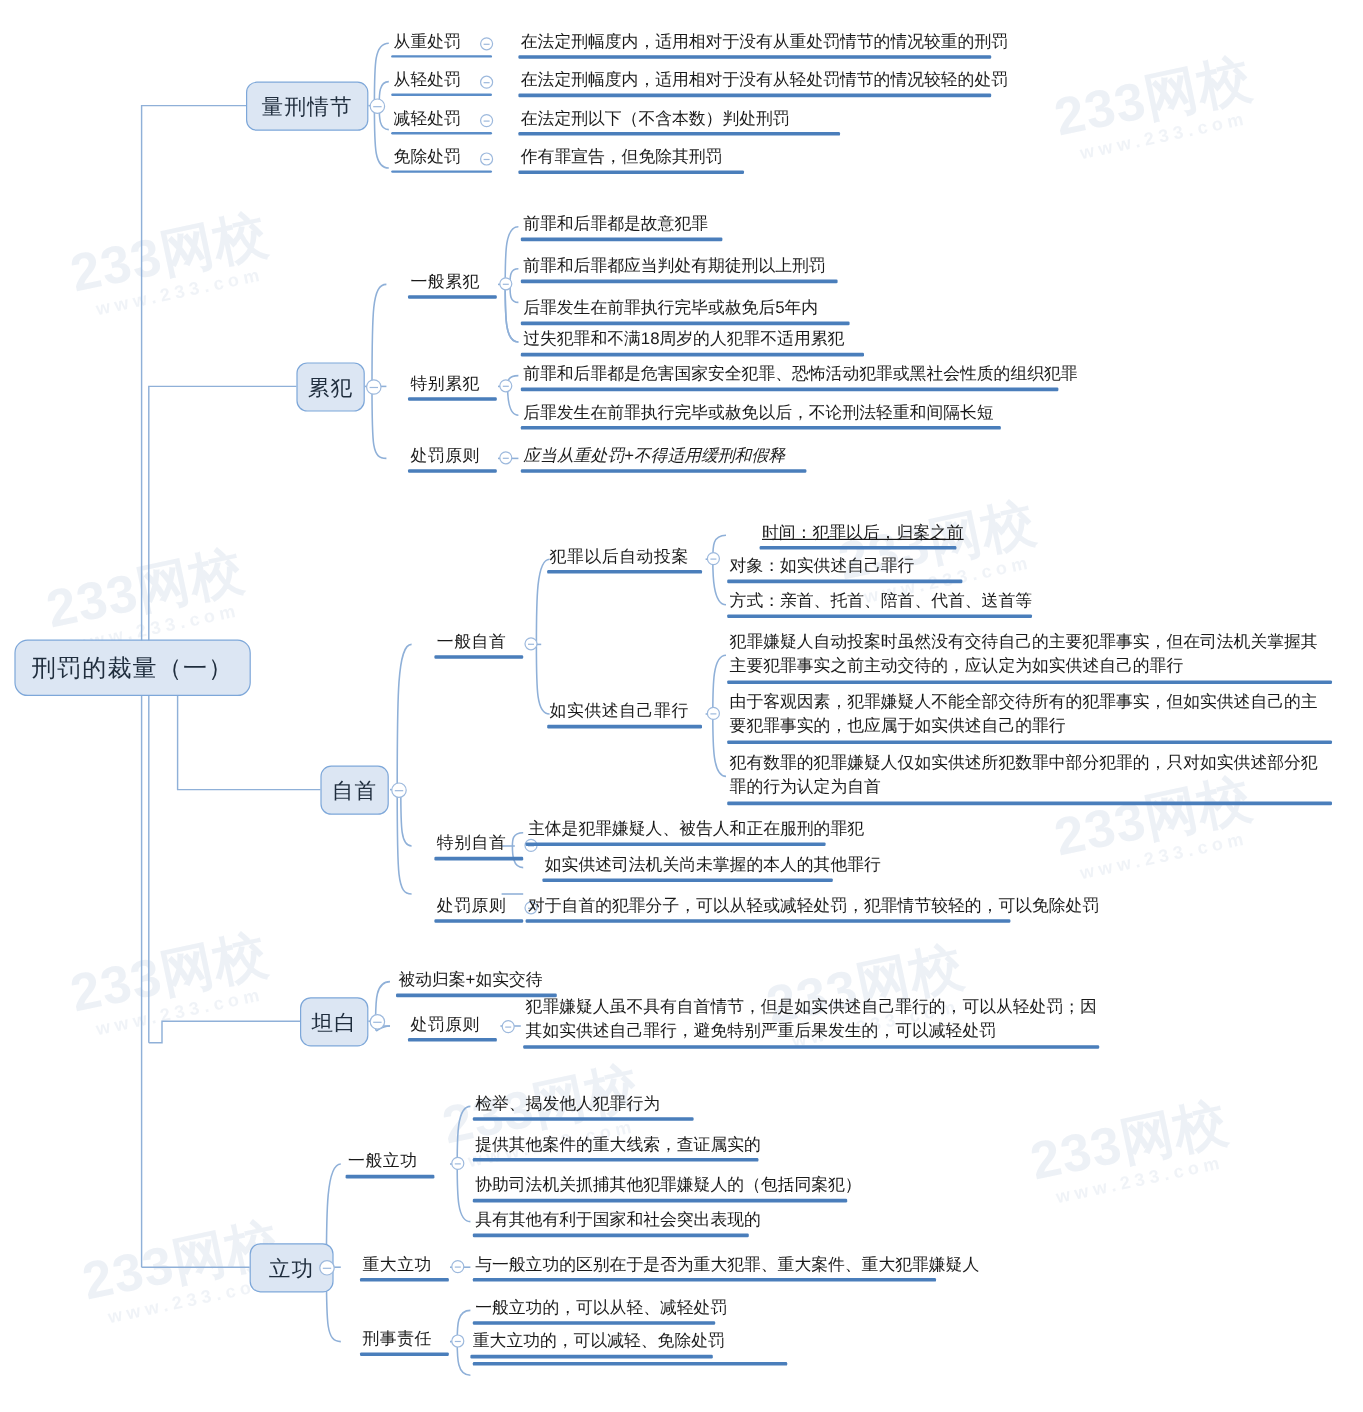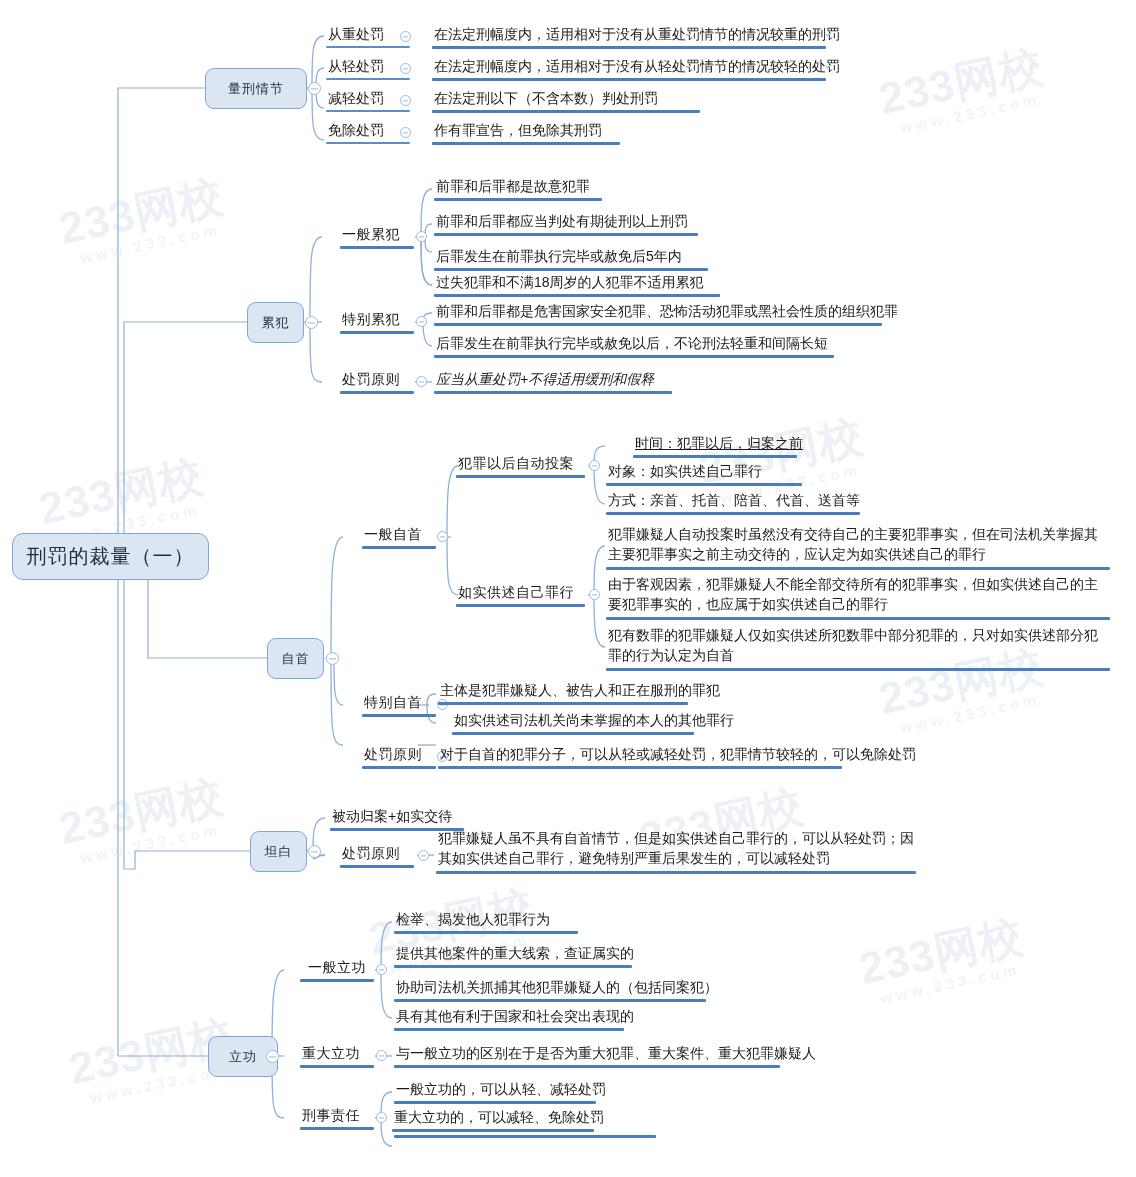--- a/index.html
+++ b/index.html
@@ -36,21 +36,21 @@
   .boxnode{
     position:absolute;
     box-sizing:border-box;
     background:#dce6f3;
     border:1.6px solid #7da7d9;
     border-radius:9px;
     color:#1f2d3d;
     display:flex;
     align-items:center;
     justify-content:center;
-    font-size:13px;
+    font-size:18px;
     letter-spacing:1px;
     white-space:nowrap;
   }
   .boxnode.root{
     font-size:20px;
     border-radius:11px;
   }
 
   
   .tnode{
@@ -412,21 +412,21 @@
   <div class="tnode wrap" style="left:436px;top:828px;width:480px;">
     <span class="txt">犯罪嫌疑人虽不具有自首情节，但是如实供述自己罪行的，可以从轻处罚；因其如实供述自己罪行，避免特别严重后果发生的，可以减轻处罚</span>
       <span class="bar"></span>
   </div>
 
   <div class="boxnode" style="left:208px;top:1036px;width:70px;height:41px;">
     <span>立功</span>
   </div>
   <div class="toggle" style="left:266px;top:1050px;"></div>
 
-  <div class="tnode mid" style="left:300px;top:957px;width:74px;text-align:center;">
+  <div class="tnode mid" style="left:288px;top:957px;width:74px;">
     <span class="txt">一般立功</span>
       <span class="bar"></span>
   </div>
   <div class="toggle sm" style="left:376px;top:964px;"></div>
 
   <div class="tnode" style="left:394px;top:909px;width:184px;">
     <span class="txt">检举、揭发他人犯罪行为</span>
       <span class="bar"></span>
   </div>
   <div class="tnode" style="left:394px;top:943px;width:238px;">

